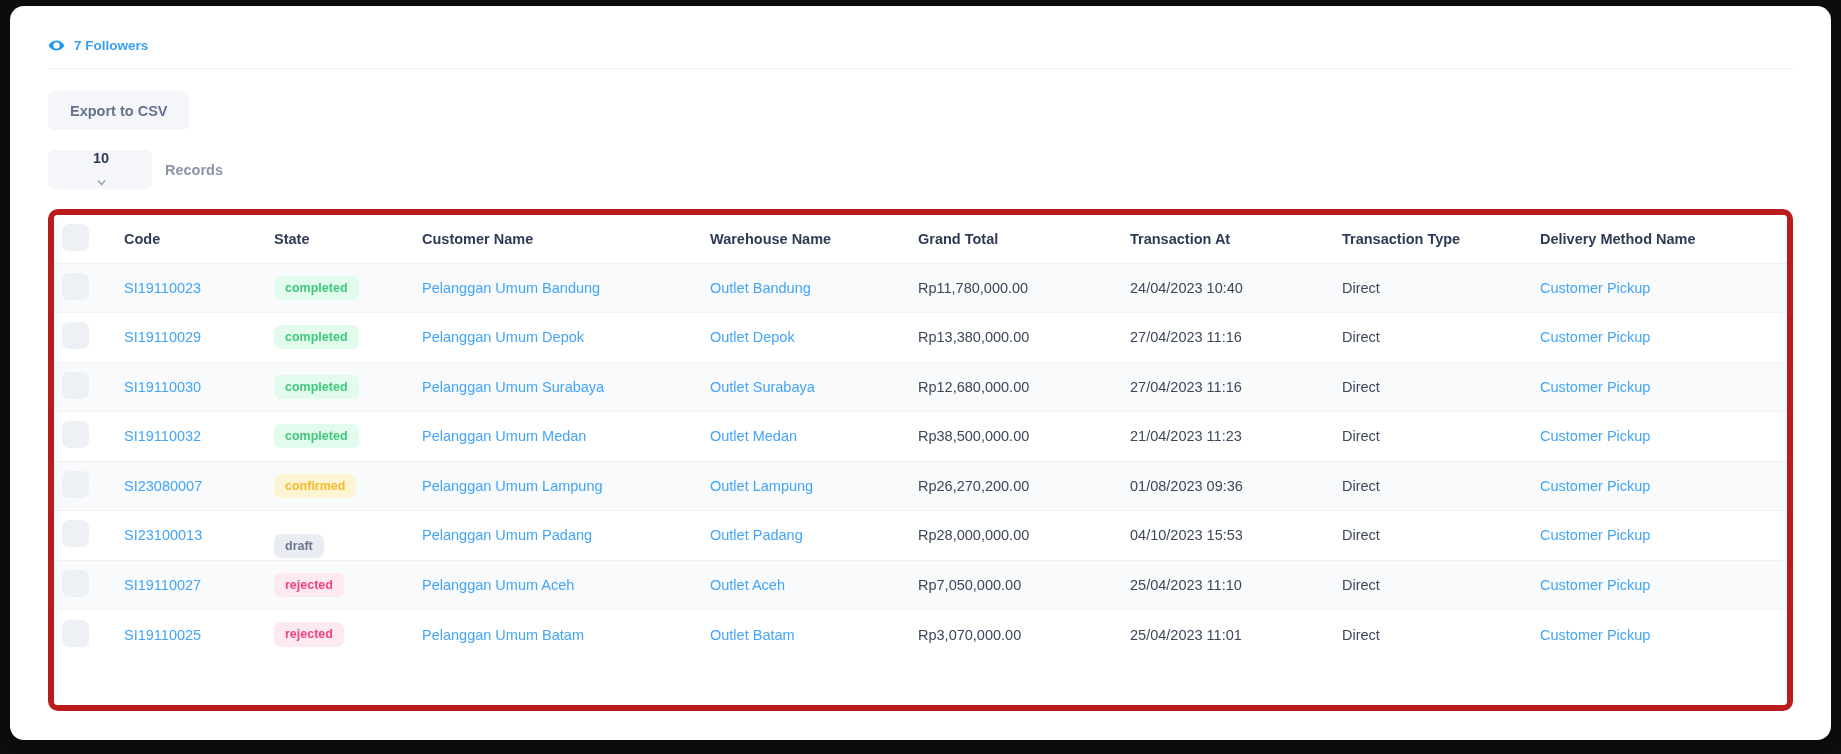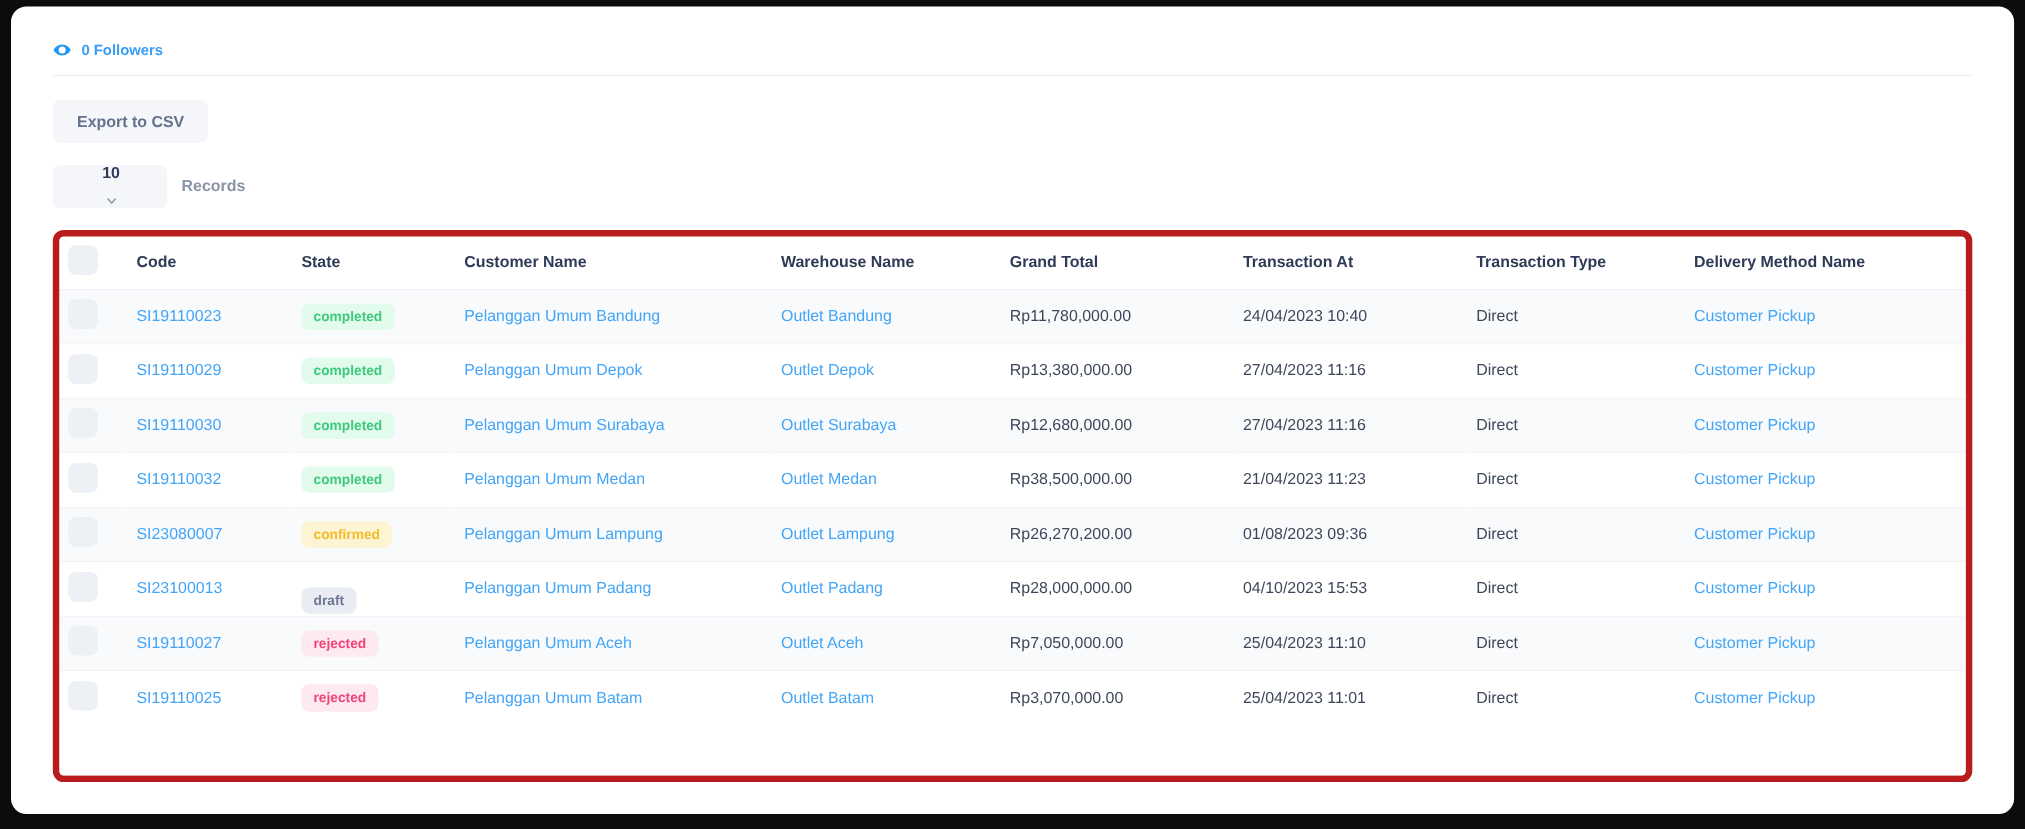--- a/index.html
+++ b/index.html
@@ -228,21 +228,21 @@
   <div class="app-window">
 
     <div class="page-header">
       <div class="followers-row">
         <span class="eye-icon">
           <svg viewBox="0 0 24 24" width="17" height="17" fill="currentColor">
             <path d="M12 5C6.5 5 2.2 9.1 1 12c1.2 2.9 5.5 7 11 7s9.8-4.1 11-7c-1.2-2.9-5.5-7-11-7zm0 11.5A4.5 4.5 0 1 1 12 7.5a4.5 4.5 0 0 1 0 9z"></path>
             <circle cx="12" cy="12" r="2.4" fill="#ffffff"></circle>
           </svg>
         </span>
-        <span class="followers-label">0 Followers</span>
+        <span class="followers-label">7 Followers</span>
       </div>
     </div>
 
     <div class="header-divider"></div>
 
     <div class="toolbar">
       <button class="tool-btn">Export to CSV</button>
     </div>
 
     <div class="records-row">

